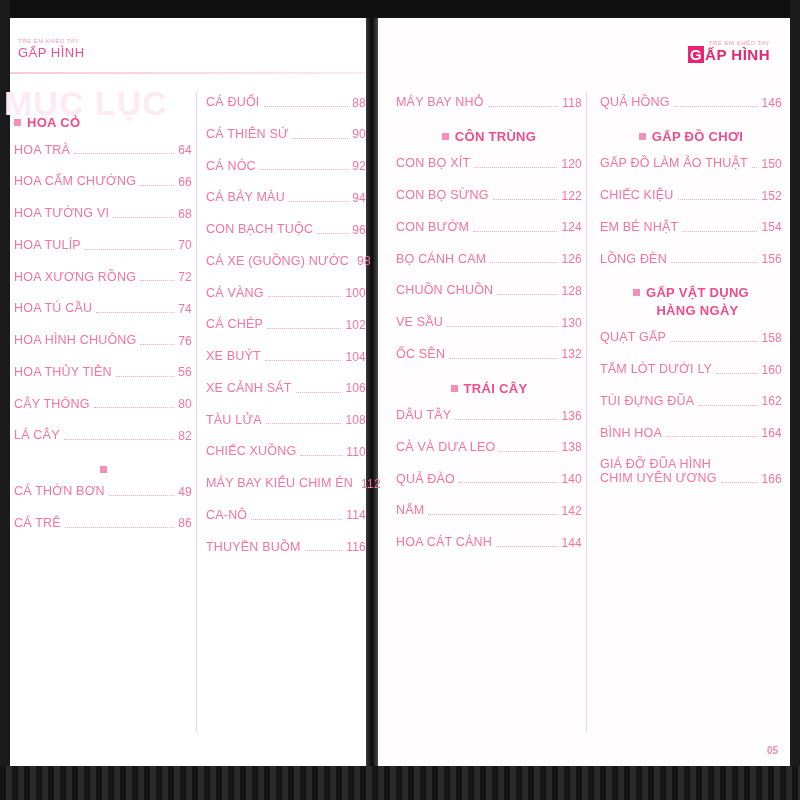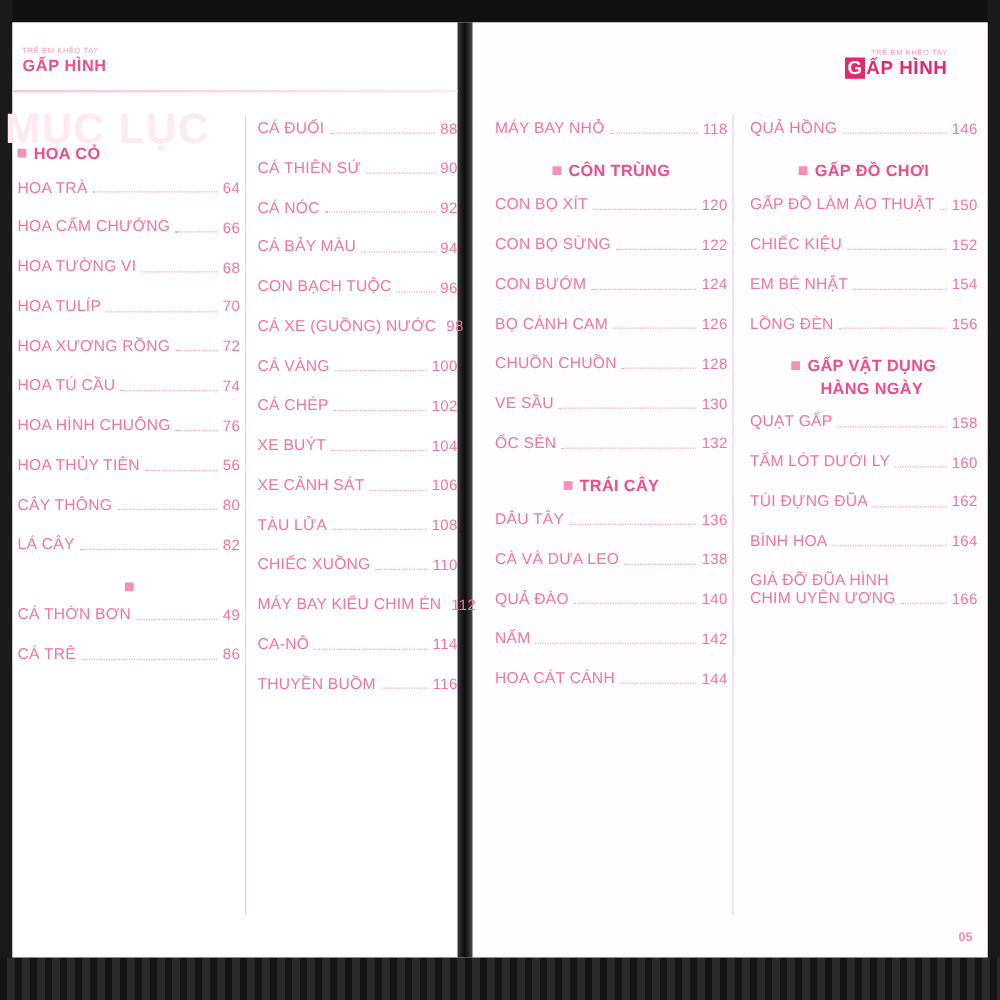--- a/index.html
+++ b/index.html
@@ -21,24 +21,24 @@
   .edge-left{position:absolute;left:0;top:0;width:10px;height:800px;background:#1a1a1a;}
   .edge-right{position:absolute;right:0;top:0;width:10px;height:800px;background:#1a1a1a;}
   .gutter{position:absolute;left:366px;top:18px;width:12px;height:748px;
     background:linear-gradient(90deg,#3a3a3a,#0d0d0d 45%,#121212 55%,#4a4a4a);}
   .left-page{position:absolute;left:10px;top:18px;width:356px;height:748px;background:#fff;}
   .right-page{position:absolute;left:378px;top:18px;width:412px;height:748px;background:#fffdfd;}
 
   
   .hdr-left{position:absolute;left:18px;top:38px;width:150px;}
   .hdr-left .l1{font-size:6px;color:#f29ab8;letter-spacing:.5px;}
-  .hdr-left .l2{font-size:13px;color:#ee4d8b;font-weight:bold;letter-spacing:.5px;margin-top:1px;}
+  .hdr-left .l2{font-size:13px;color:#ee4d8b;font-weight:normal;letter-spacing:.5px;margin-top:1px;}
   .hdr-rule{position:absolute;left:10px;top:72px;width:356px;height:2px;
     background:linear-gradient(90deg,#f8c9dc,#fdeaf2);}
-  .hdr-right{position:absolute;right:42px;top:40px;text-align:right;}
+  .hdr-right{position:absolute;right:30px;top:40px;text-align:right;}
   .hdr-right .l1{font-size:6px;color:#f29ab8;letter-spacing:.5px;}
   .hdr-right .l2{font-size:15px;color:#e8256f;font-weight:bold;letter-spacing:.5px;}
   .hdr-right .l2 .cap{display:inline-block;background:#e8256f;color:#fff;padding:0 2px;margin-right:1px;}
 
   .muc-luc{position:absolute;left:4px;top:84px;font-size:34px;font-weight:bold;
     color:#fdeaf2;letter-spacing:1px;}
 
   .page-no{position:absolute;right:22px;bottom:44px;font-size:10px;color:#f08cb4;font-weight:bold;margin-left:11px;}
 
   

